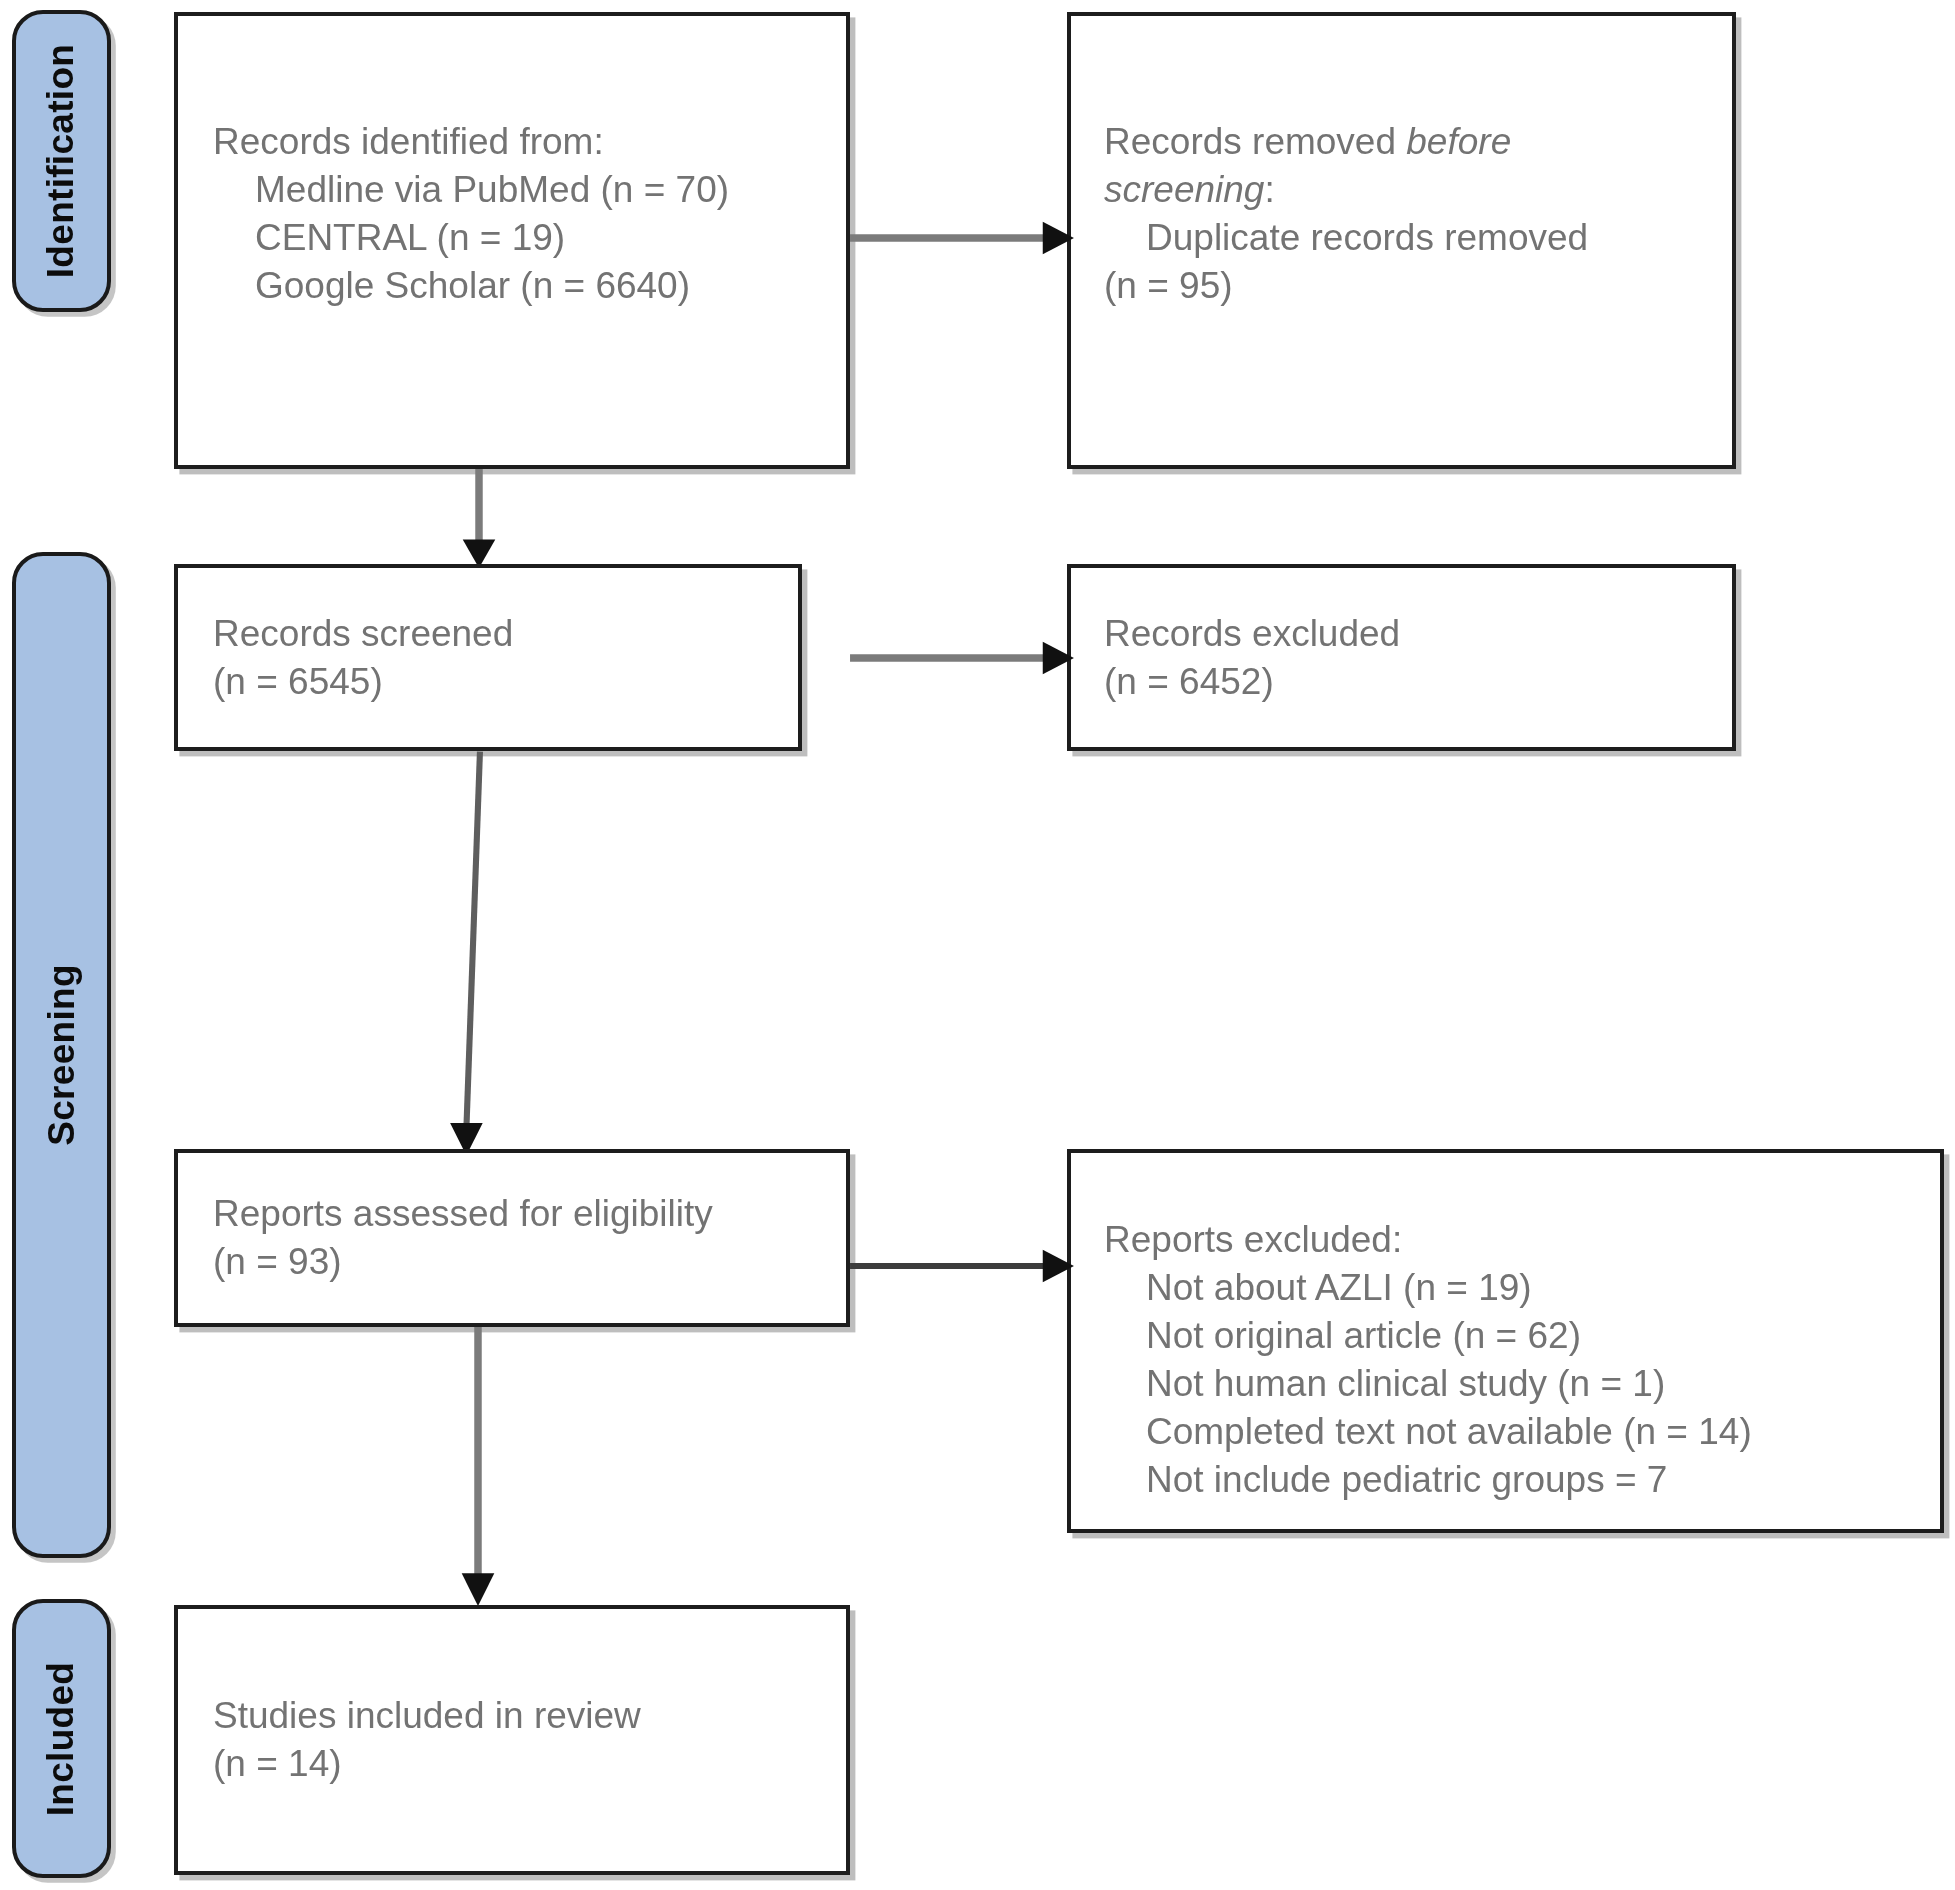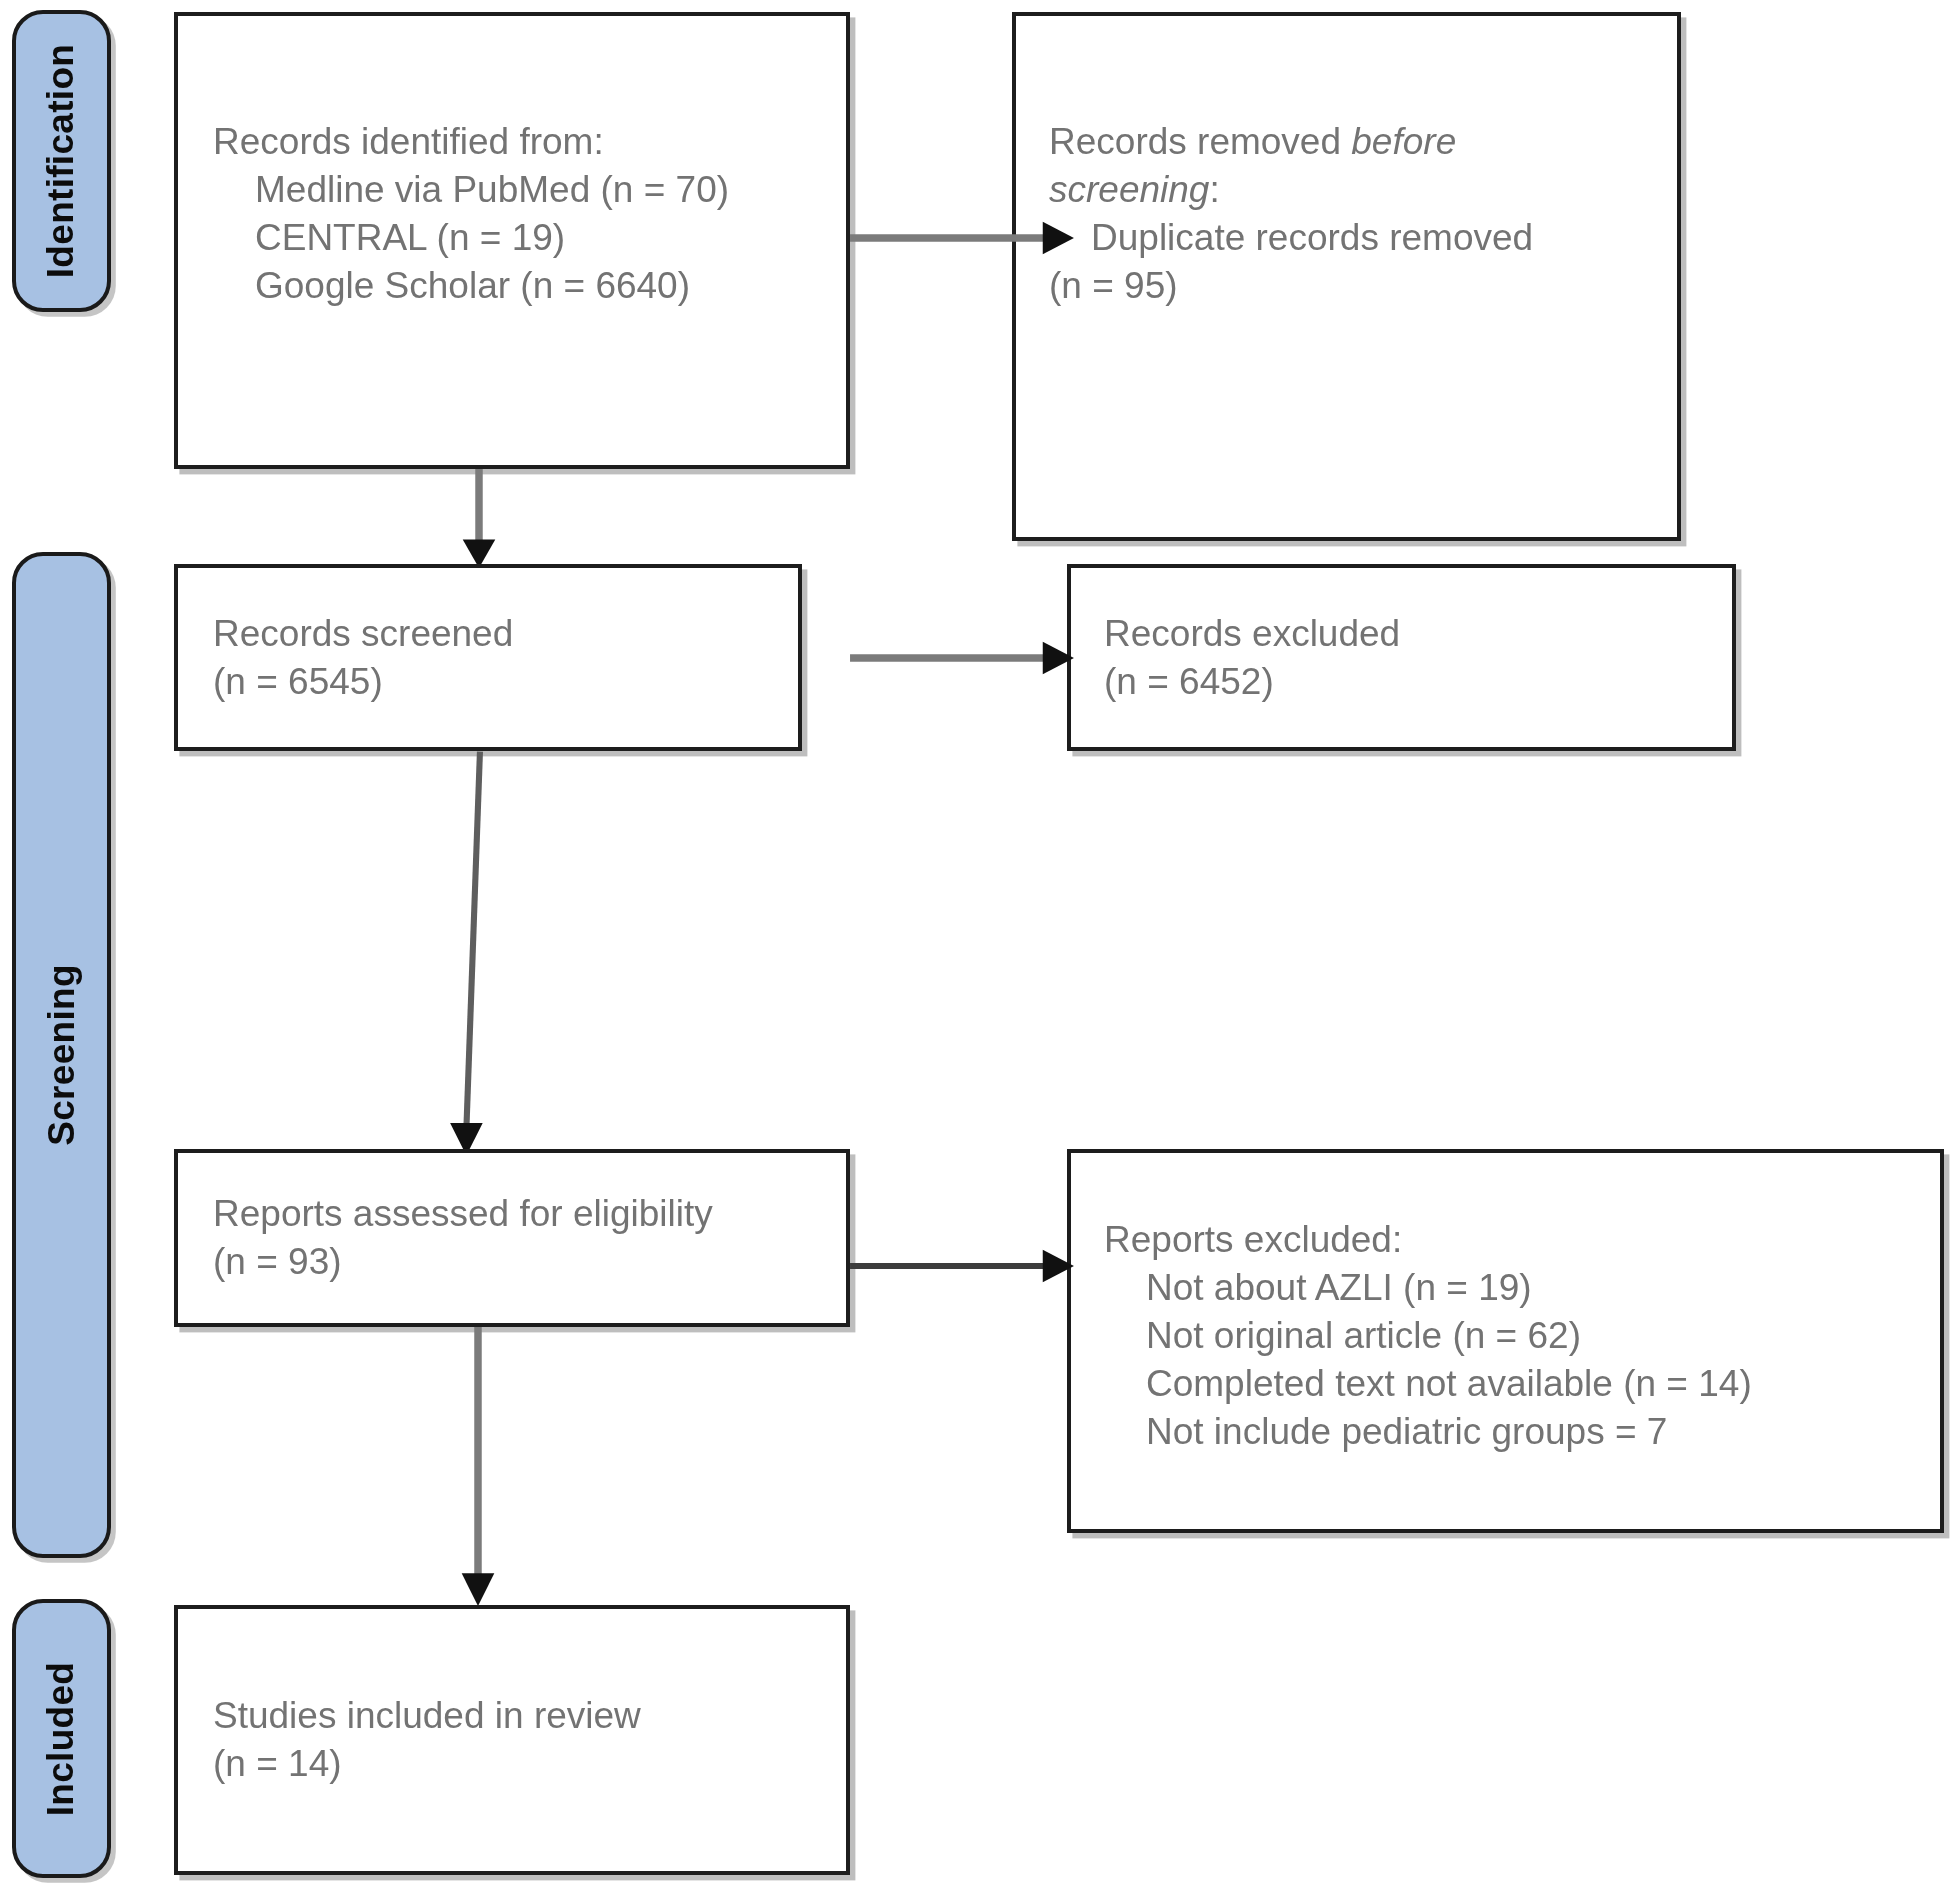--- a/index.html
+++ b/index.html
@@ -93,21 +93,21 @@
 
   <div class="flow-box" style="left:174px; top:12.2px; width:676px; height:457px;">
     <div class="box-text" style="top:102px;">
       <span class="ln">Records identified from:</span>
       <span class="ln indent">Medline via PubMed (n = 70)</span>
       <span class="ln indent">CENTRAL (n = 19)</span>
       <span class="ln indent">Google Scholar (n = 6640)</span>
     </div>
   </div>
 
-  <div class="flow-box" style="left:1012px; top:12.2px; width:669px; height:529px;">
+  <div class="flow-box" style="left:1067px; top:12.2px; width:669px; height:457px;">
     <div class="box-text" style="top:102px; left:33px;">
       <span class="ln"><span>Records removed </span><em>before</em></span>
       <span class="ln"><em>screening</em><span>:</span></span>
       <span class="ln indent">Duplicate records removed</span>
       <span class="ln">(n = 95)</span>
     </div>
   </div>
 
   <div class="conn" style="left:850px; top:219px; width:224px; height:38px;">
     <svg width="224" height="38" viewBox="0 0 330 56">
@@ -156,20 +156,21 @@
       <span class="ln">Reports assessed for eligibility</span>
       <span class="ln">(n = 93)</span>
     </div>
   </div>
 
   <div class="flow-box" style="left:1067px; top:1149px; width:877px; height:384px;">
     <div class="box-text" style="top:63px; left:33px;">
       <span class="ln">Reports excluded:</span>
       <span class="ln indent">Not about AZLI (n = 19)</span>
       <span class="ln indent">Not original article (n = 62)</span>
+      <span class="ln indent">Not human clinical study (n = 1)</span>
       <span class="ln indent">Completed text not available (n = 14)</span>
       <span class="ln indent">Not include pediatric groups = 7</span>
     </div>
   </div>
 
   <div class="conn" style="left:850px; top:1247px; width:224px; height:38px;">
     <svg width="224" height="38" viewBox="0 0 330 56">
       <line x1="0" y1="28" x2="292" y2="28" stroke="#3c3c3c" stroke-width="9"></line>
       <polygon points="284,4 330,28 284,52" fill="#111111"></polygon>
     </svg>

